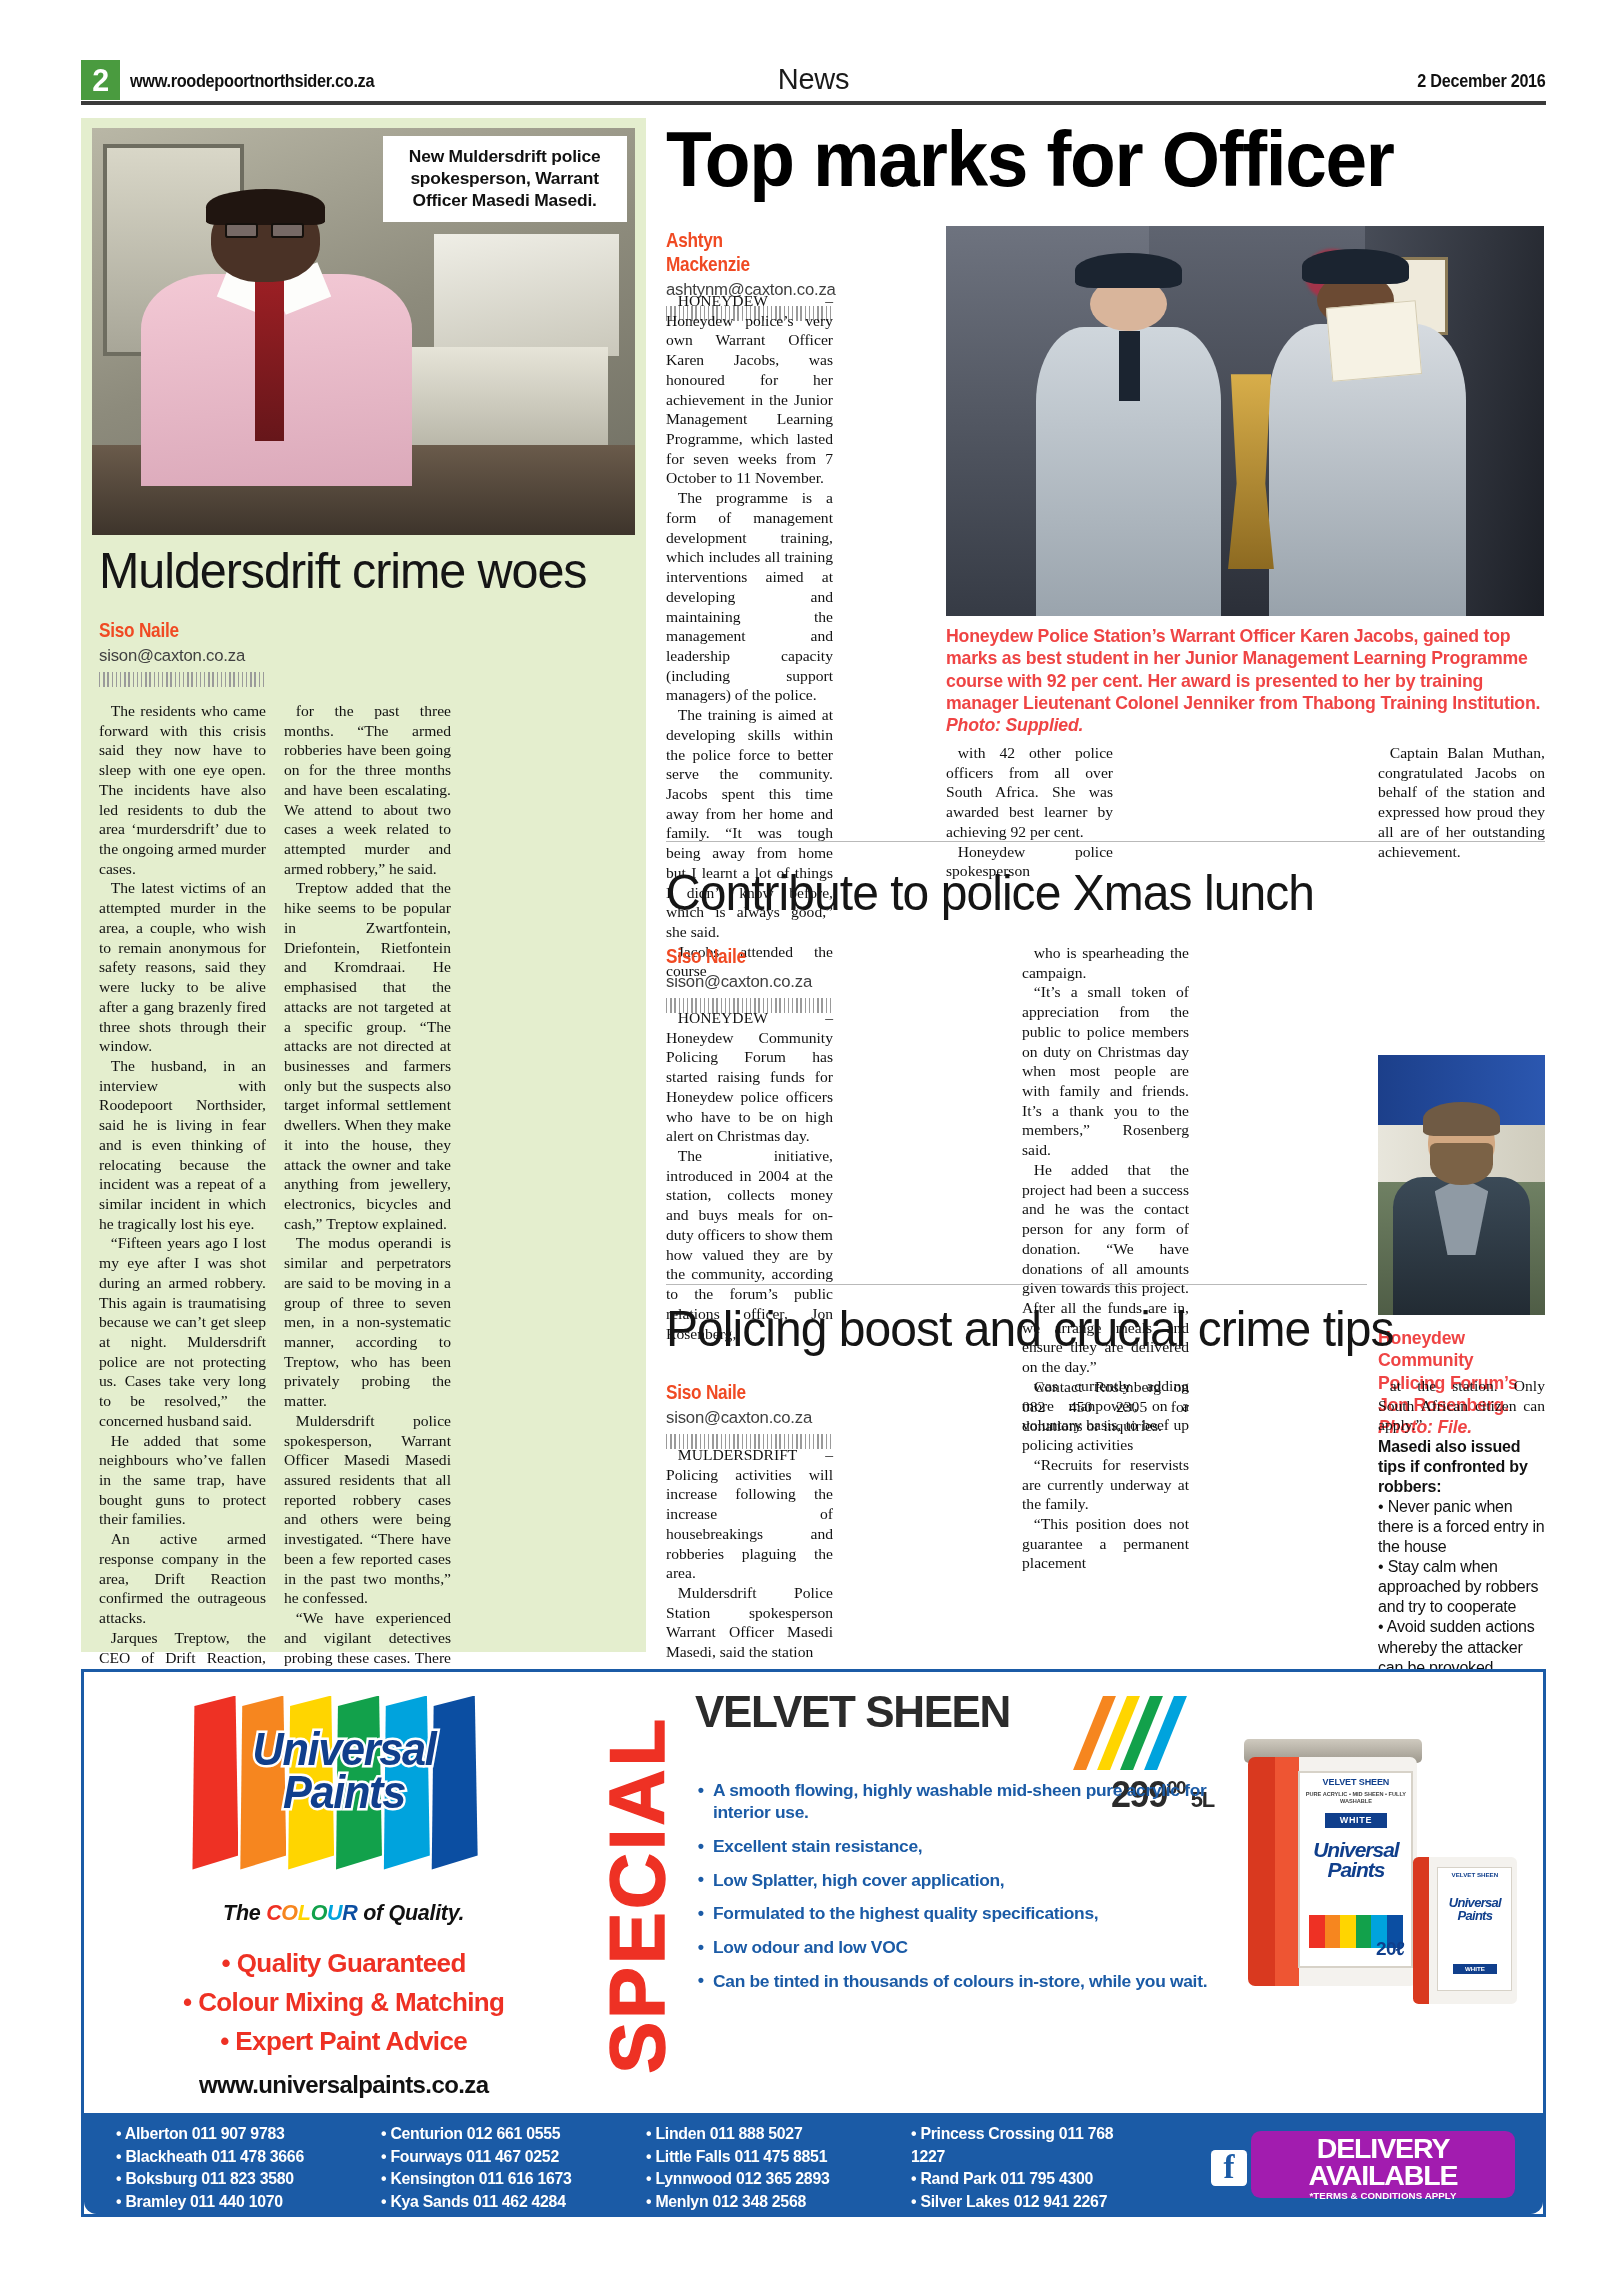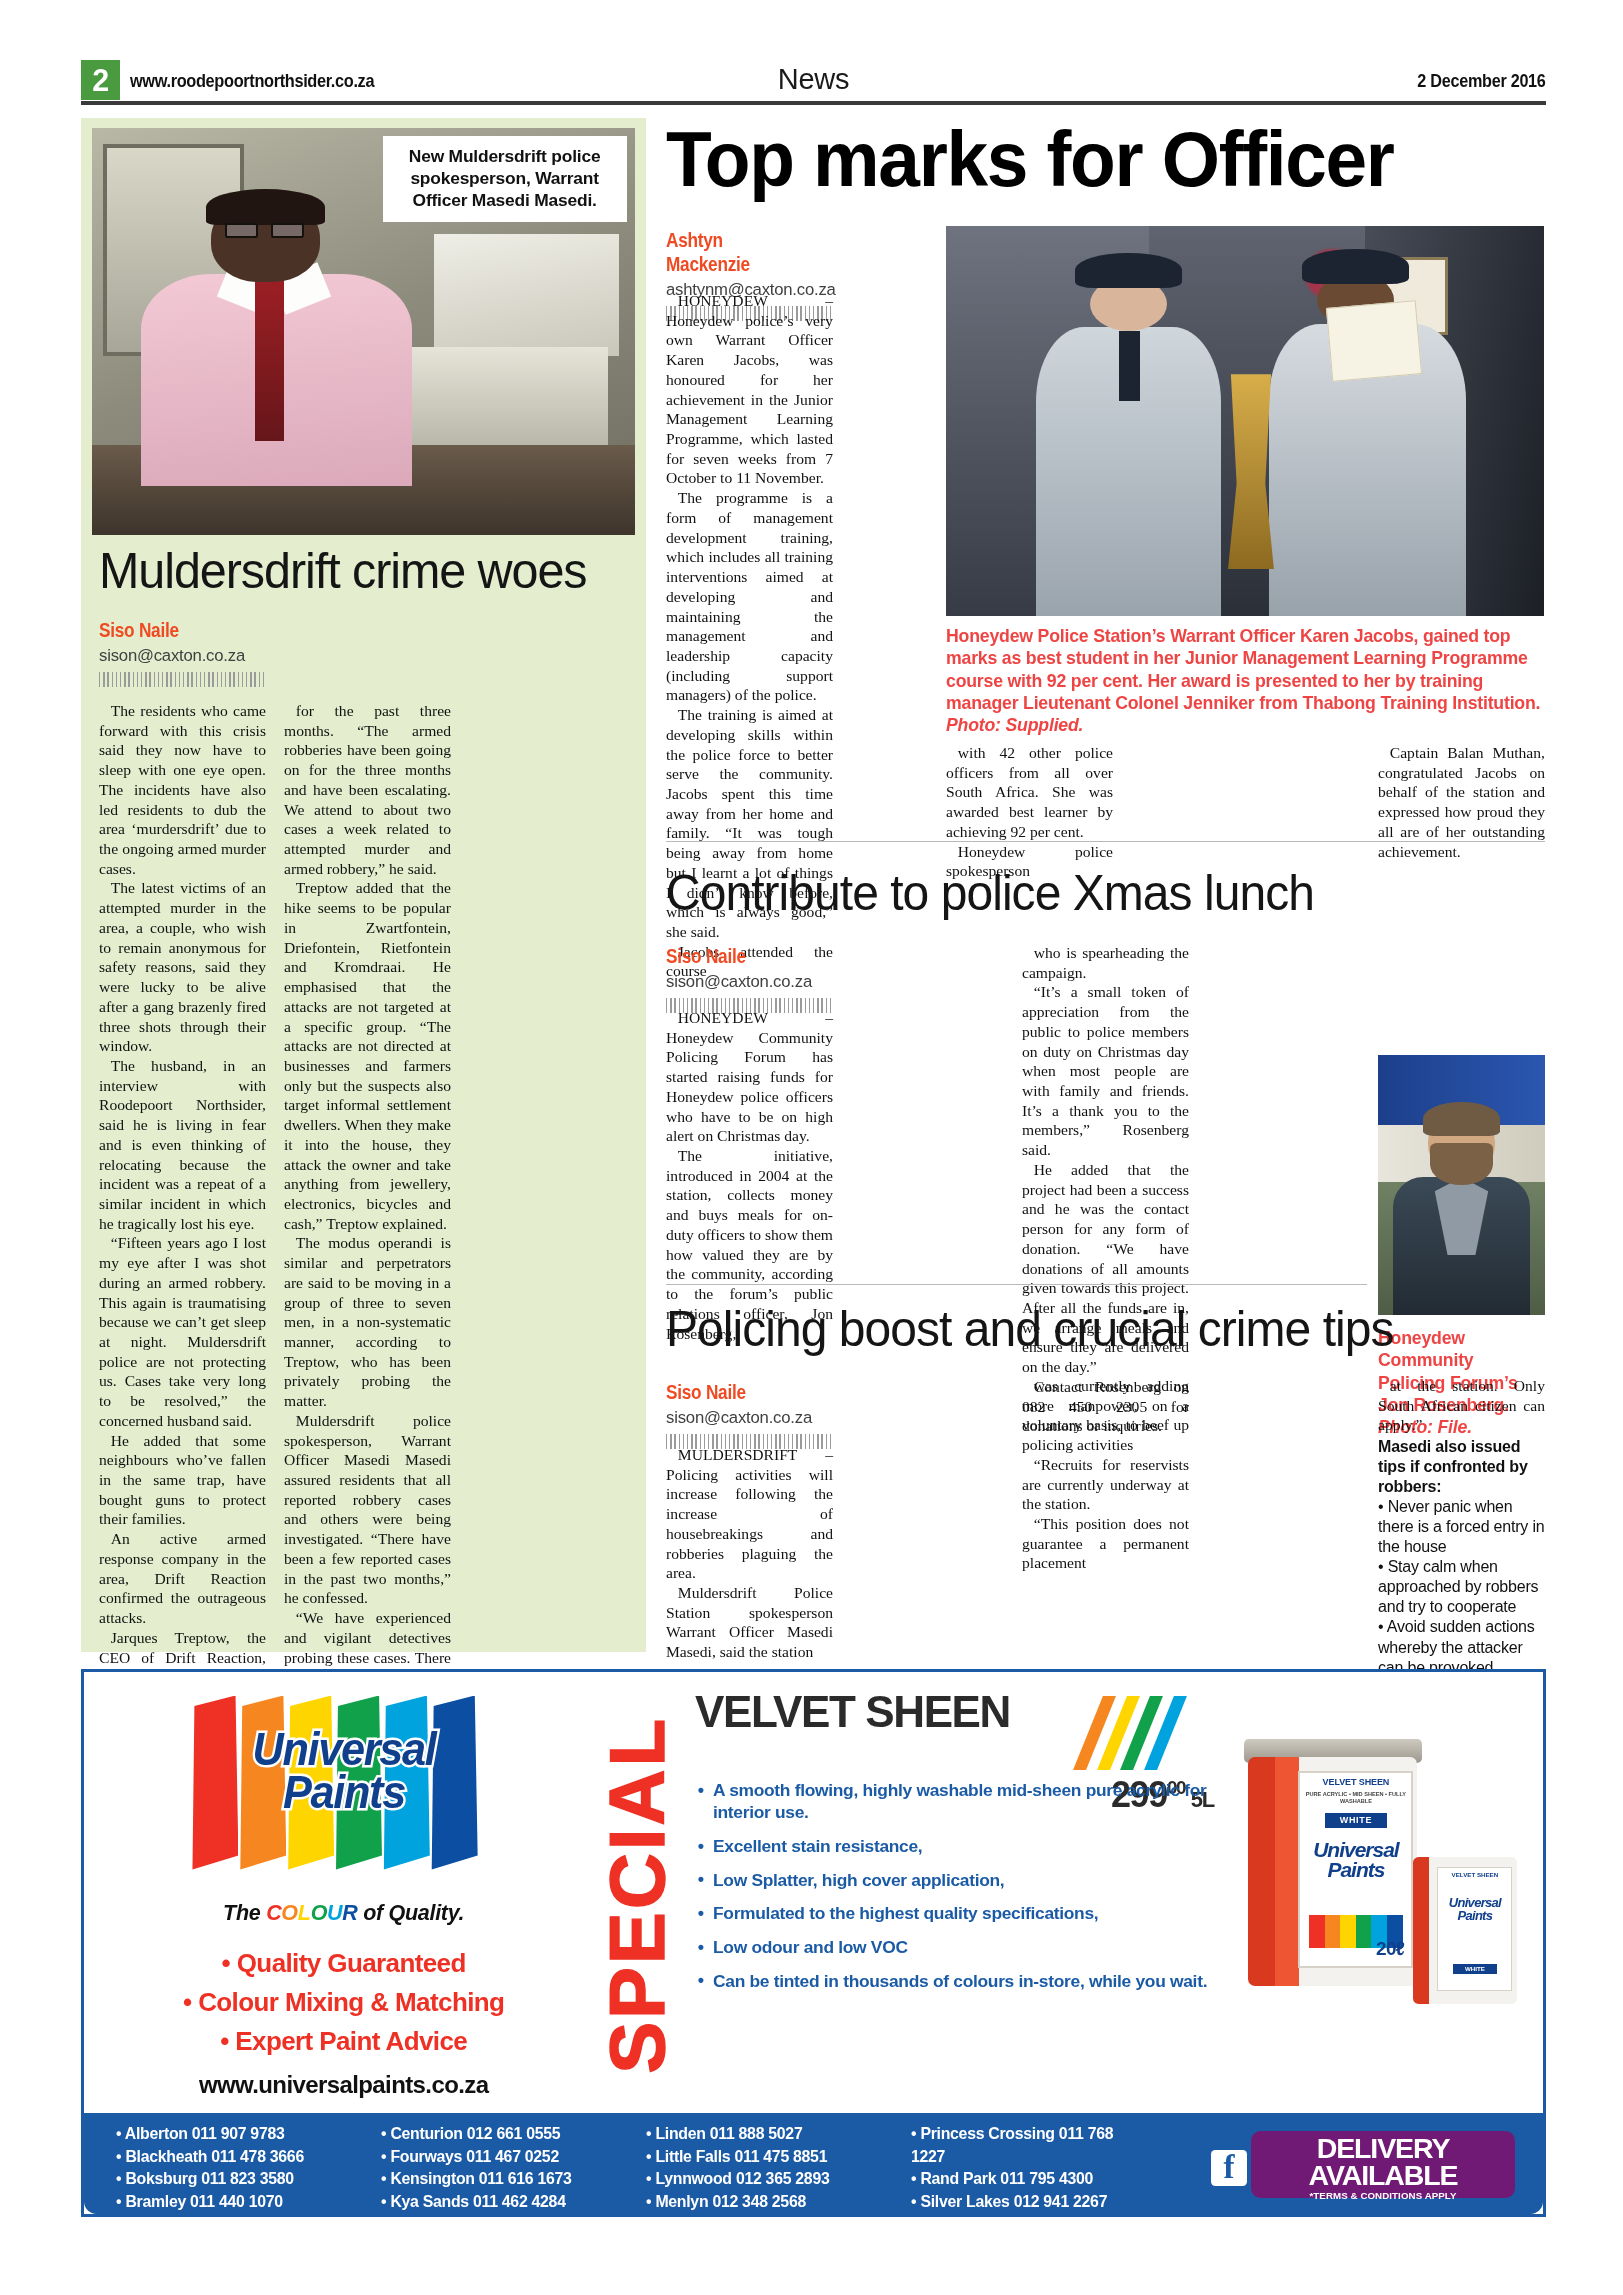--- a/index.html
+++ b/index.html
@@ -340,21 +340,21 @@
   .fb-icon { width:36px; height:36px; background:#fff; border-radius:4.2px; position:relative; }
   .fb-icon:after {
     content:"f"; position:absolute; left:50%; top:48%; transform:translate(-50%,-50%);
     font-size:33px; font-weight:bold; color:#1b5ba6;
     font-family:"Liberation Serif", serif;
   }
   .fb-text div.l1 { color:#fff; font-size:17.4px; font-weight:bold; letter-spacing:-0.3px; }
   .fb-text div.l2 { color:#fff; font-size:26px; font-weight:bold; letter-spacing:-0.7px; margin-top:-2.8px; }
   .delivery-badge {
     position:absolute; right:28px; top:18px; width:264px; height:67px;
-    background:#701a75; border-radius:9.7px; text-align:center;
+    background:#a21caf; border-radius:9.7px; text-align:center;
   }
   .delivery-badge .d1 { color:#fff; font-size:28.5px; font-weight:bold; letter-spacing:-1.1px; margin-top:3.5px; line-height:0.95; }
   .delivery-badge .d2 { color:#fff; font-size:28.5px; font-weight:bold; letter-spacing:-1.1px; line-height:0.95; }
   .delivery-badge .d3 { color:#fff; font-size:9.7px; font-weight:bold; letter-spacing:0.1px; margin-top:1.4px; }
 </style>
 </head>
 <body>
 
 <div class="page">
 
@@ -507,21 +507,21 @@
       <div class="byline-mail">sison@caxton.co.za</div>
       <div class="barcode-rule"></div>
     </div>
 
     <div class="rcol body-serif" style="left:0; top:1334px; width:167px;">
         <p>MULDERSDRIFT – Policing activities will increase following the increase of housebreakings and robberies plaguing the area.</p>
         <p>Muldersdrift Police Station spokesperson Warrant Officer Masedi Masedi, said the station</p>
       </div>
     <div class="rcol body-serif" style="left:356px; top:1265px; width:167px;">
         <p>was currently adding more manpower, on a voluntary basis, to beef up policing activities</p>
-        <p>“Recruits for reservists are currently underway at the station.</p>
+        <p>“Recruits for reservists are currently underway at the family.</p>
         <p>“This position does not guarantee a permanent placement</p>
       </div>
 
     <div class="rcol" style="left:712px; top:1265px; width:167px;">
       <div class="body-serif">
           <p>at the station. Only South African citizen can apply.”</p>
         </div>
       <div style="font-size:16px; font-weight:bold; line-height:1.25; letter-spacing:-0.2px; margin-top:1.4px;">Masedi also issued tips if confronted by robbers:</div>
       <div style="font-size:16px; line-height:1.26; letter-spacing:-0.2px;">
           <div>• Never panic when there is a forced entry in the house</div>

